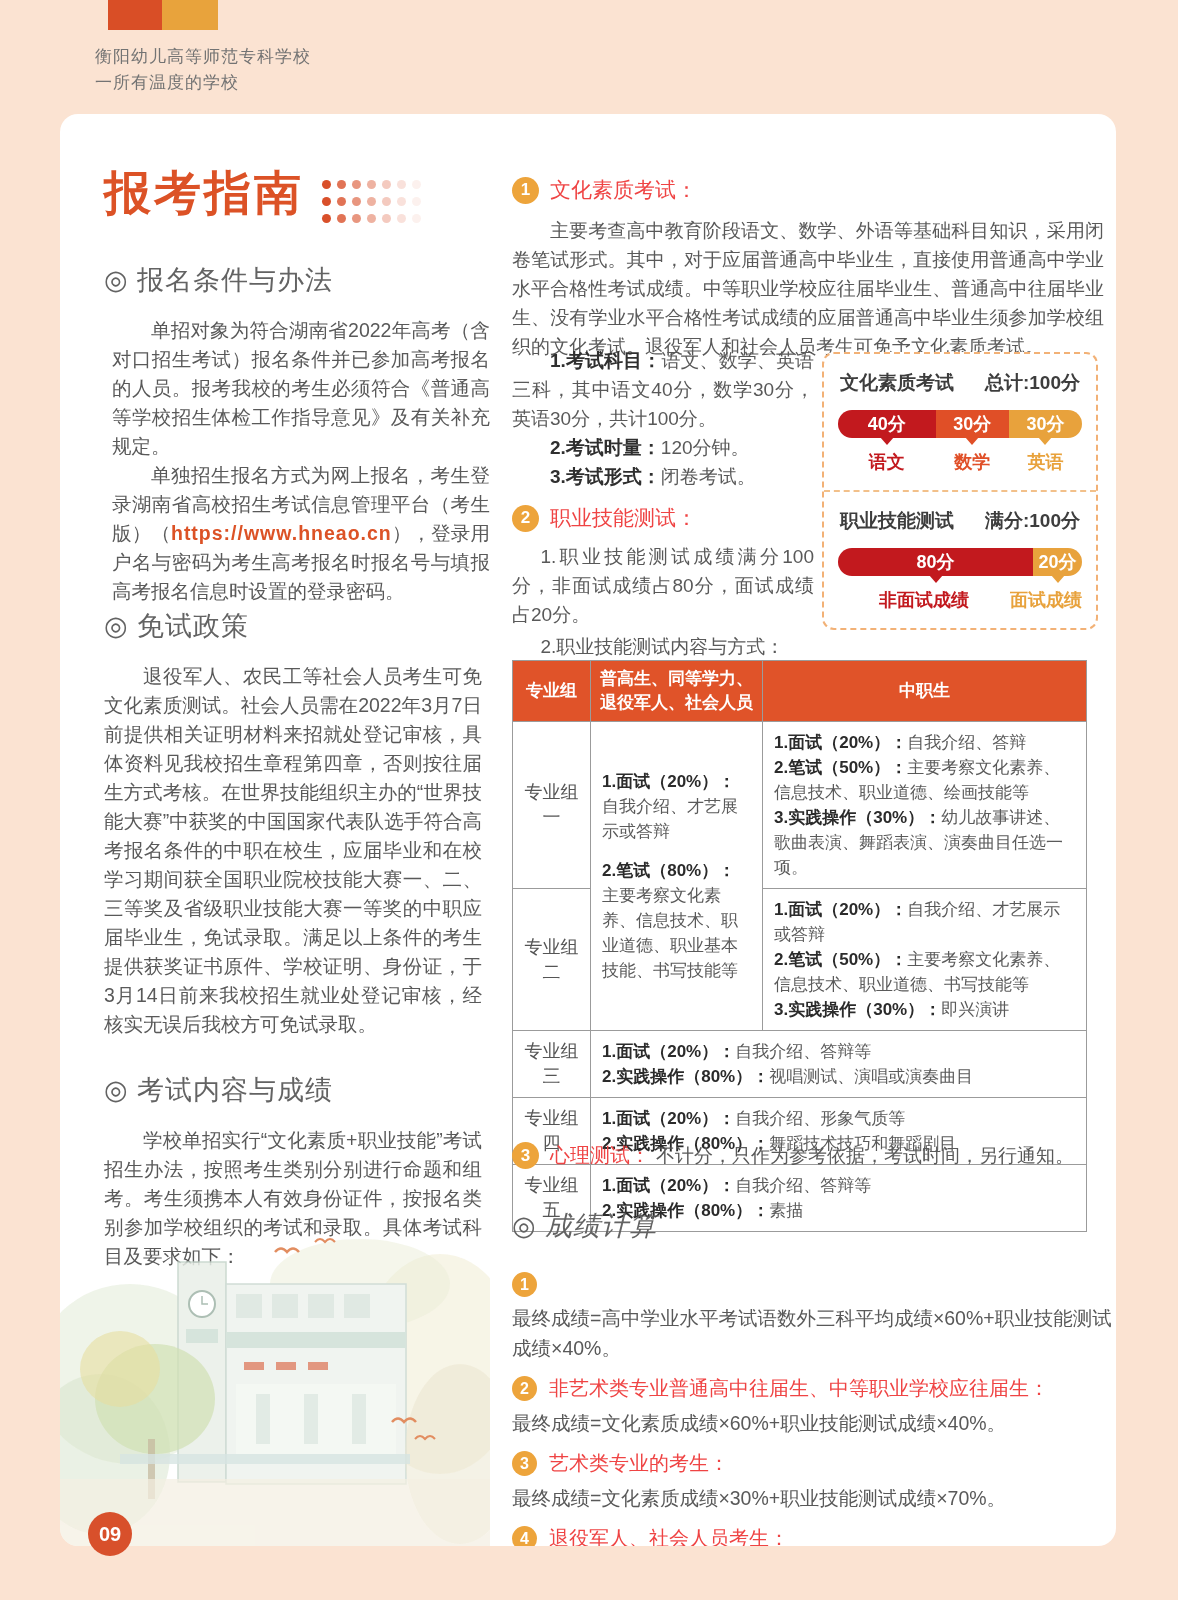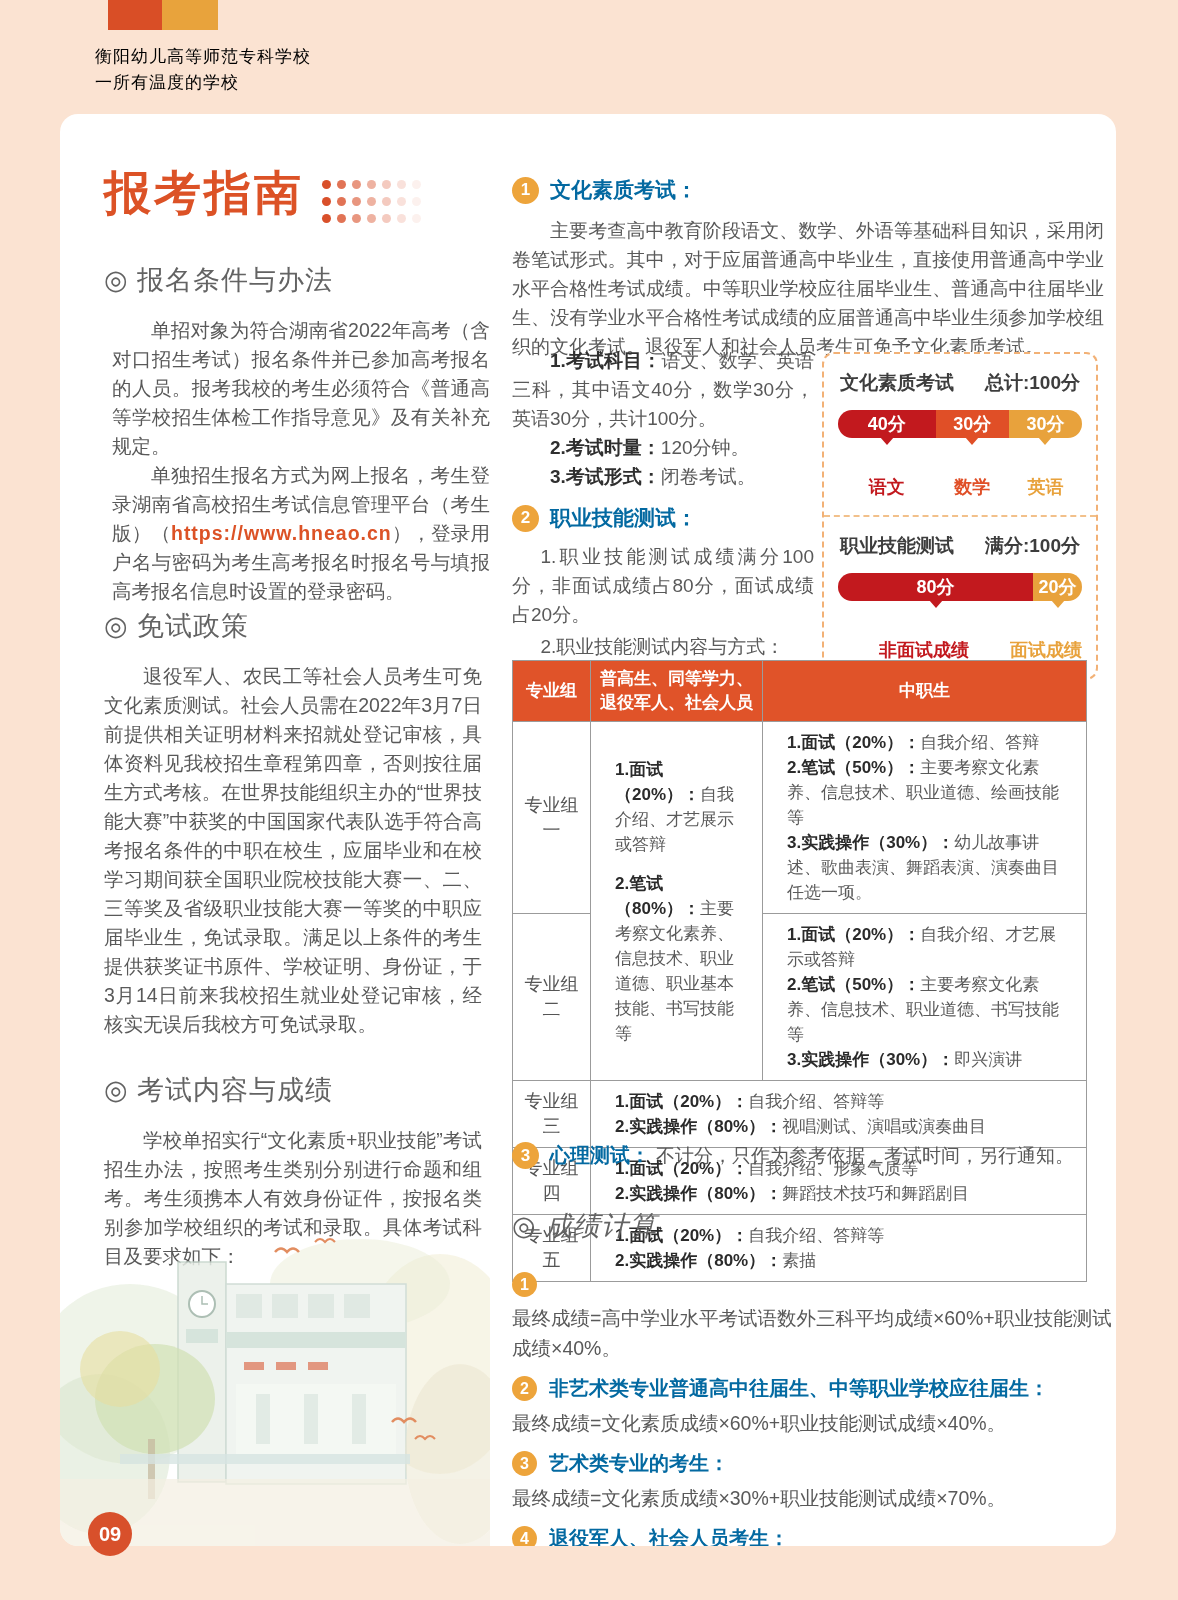--- a/index.html
+++ b/index.html
@@ -1,66 +1,66 @@
 <!DOCTYPE html>
 <html><head>
 <meta charset="utf-8">
 <style>
   html,body{margin:0;padding:0;}
   body{font-family:"Liberation Sans","DejaVu Sans",sans-serif;}
   .page{position:relative;width:1178px;height:1600px;background:#fbe3d2;overflow:hidden;}
   .sq{position:absolute;top:0;height:30px;}
   .sq-red{left:108px;width:54px;background:#d94e26;}
   .sq-orange{left:162px;width:56px;background:#e8a33c;}
-  .brand{position:absolute;left:95px;top:44px;color:#000000;font-size:17px;letter-spacing:1px;line-height:26px;}
+  .brand{position:absolute;left:95px;top:44px;color:#737373;font-size:17px;letter-spacing:1px;line-height:26px;}
   .card{position:absolute;left:60px;top:114px;width:1056px;height:1432px;background:#ffffff;border-radius:18px;overflow:hidden;}
   .pagenum{position:absolute;left:88px;top:1512px;width:44px;height:44px;border-radius:50%;background:#d8502b;color:#fff;font-weight:bold;font-size:20px;display:flex;align-items:center;justify-content:center;z-index:9;}
 
   
   .doc-title{position:absolute;left:44px;top:48px;color:#dc5226;font-family:"Liberation Serif","DejaVu Serif",serif;font-weight:bold;font-size:47px;letter-spacing:3px;}
   .dots{position:absolute;left:262px;top:66px;display:grid;grid-template-columns:repeat(7,9px);grid-auto-rows:9px;column-gap:6px;row-gap:8px;}
   .dots i{display:block;width:9px;height:9px;border-radius:50%;background:#d9502a;}
   .dots i.c1{opacity:.8}.dots i.c2{opacity:.6}.dots i.c3{opacity:.44}.dots i.c4{opacity:.3}.dots i.c5{opacity:.17}.dots i.c6{opacity:.08}
   .sec-h{position:absolute;left:44px;color:#636363;font-size:27px;letter-spacing:1px;}
   .lpara{position:absolute;left:44px;width:378px;color:#595959;font-size:19.5px;line-height:29px;text-align:justify;}
   .lpara p{margin:0;text-indent:2em;}
   .link{color:#dc5226;font-weight:bold;letter-spacing:1px;}
   .illus{position:absolute;left:0px;top:1110px;width:430px;height:322px;opacity:.85;}
 
   
   .num-item{position:absolute;display:flex;align-items:center;}
   .ncircle{width:27px;height:27px;border-radius:50%;background:#eda43b;color:#fff;font-weight:bold;font-size:17px;display:flex;align-items:center;justify-content:center;margin-right:11px;flex:0 0 27px;}
-  .nlabel{color:#0369a1;font-weight:bold;font-size:21px;text-align:center;}
+  .nlabel{color:#ef4444;font-weight:normal;font-size:21px;text-align:center;}
   .rpara{position:absolute;color:#595959;font-size:19px;text-align:justify;}
   .rpara p{margin:0;}
   .details p{margin:0;text-indent:2em;line-height:29px;}
   .details b{color:#2f2f2f;}
   .inline-text{color:#595959;font-weight:normal;font-size:19px;margin-left:6px;}
 
   
   .scorebox{position:absolute;left:762px;top:238px;width:276px;border:2px dashed #f2b176;border-radius:12px;padding:14px 14px 16px 14px;box-sizing:border-box;background:#fff;text-align:center;}
   .sb-title-row{display:flex;justify-content:space-between;align-items:center;color:#3d3d3d;font-weight:bold;font-size:19px;padding:2px 2px 0 2px;}
   .bar{display:flex;height:28px;margin-top:14px;}
   .bar .seg{position:relative;display:flex;align-items:center;justify-content:center;color:#fff;font-weight:bold;font-size:18px;}
   .bar .seg:first-child{border-radius:14px 0 0 14px;}
   .bar .seg:last-child{border-radius:0 14px 14px 0;}
   .seg .tri{position:absolute;left:50%;bottom:-7px;transform:translateX(-50%);width:0;height:0;border-left:7px solid transparent;border-right:7px solid transparent;border-top:8px solid;}
   .c-red{background:#c2191e;} .t-red{border-top-color:#c2191e;color:#c2191e;}
   .c-mid{background:#e04f27;} .t-mid{border-top-color:#e04f27;color:#e04f27;}
   .c-amb{background:#e8a23c;} .t-amb{border-top-color:#e8a23c;color:#e8a23c;}
   .bar-labels{display:flex;margin-top:12px;font-weight:bold;font-size:18px;}
   .bar-labels .lbl{display:flex;justify-content:center;overflow:visible;}
-  .bar-labels .lbl span{white-space:nowrap;margin-top:25px;}
+  .bar-labels .lbl span{white-space:nowrap;}
   .sb-divider{border-top:2px dashed #f2c08a;margin:16px -14px 14px -14px;}
 
   
   .skills-table{position:absolute;left:452px;top:546px;border-collapse:collapse;table-layout:fixed;width:574px;}
   .skills-table th,.skills-table td{border:1px solid #9b9b9b;}
   .skills-table th{background:#e05329;color:#fff;font-size:17px;font-weight:bold;line-height:24px;padding:6px 8px;height:46px;}
-  .skills-table td{font-size:17px;line-height:25px;color:#5a5a5a;padding:8px 24px;vertical-align:middle;}
+  .skills-table td{font-size:17px;line-height:25px;color:#5a5a5a;padding:8px 11px;vertical-align:middle;}
   .skills-table td.grp{text-align:center;color:#555;font-size:18px;padding:4px;}
   .tline b{color:#2b2b2b;}
   .tline.mb{margin-bottom:14px;}
 
   
   .calc-item{display:flex;align-items:center;margin-top:12px;}
   .calc-item .ncircle{width:25px;height:25px;flex:0 0 25px;font-size:16px;margin-right:12px;}
   .calc-item .nlabel{font-size:20px;}
   .formula{color:#595959;font-size:19.5px;line-height:30px;margin-top:6px;}
 </style>

